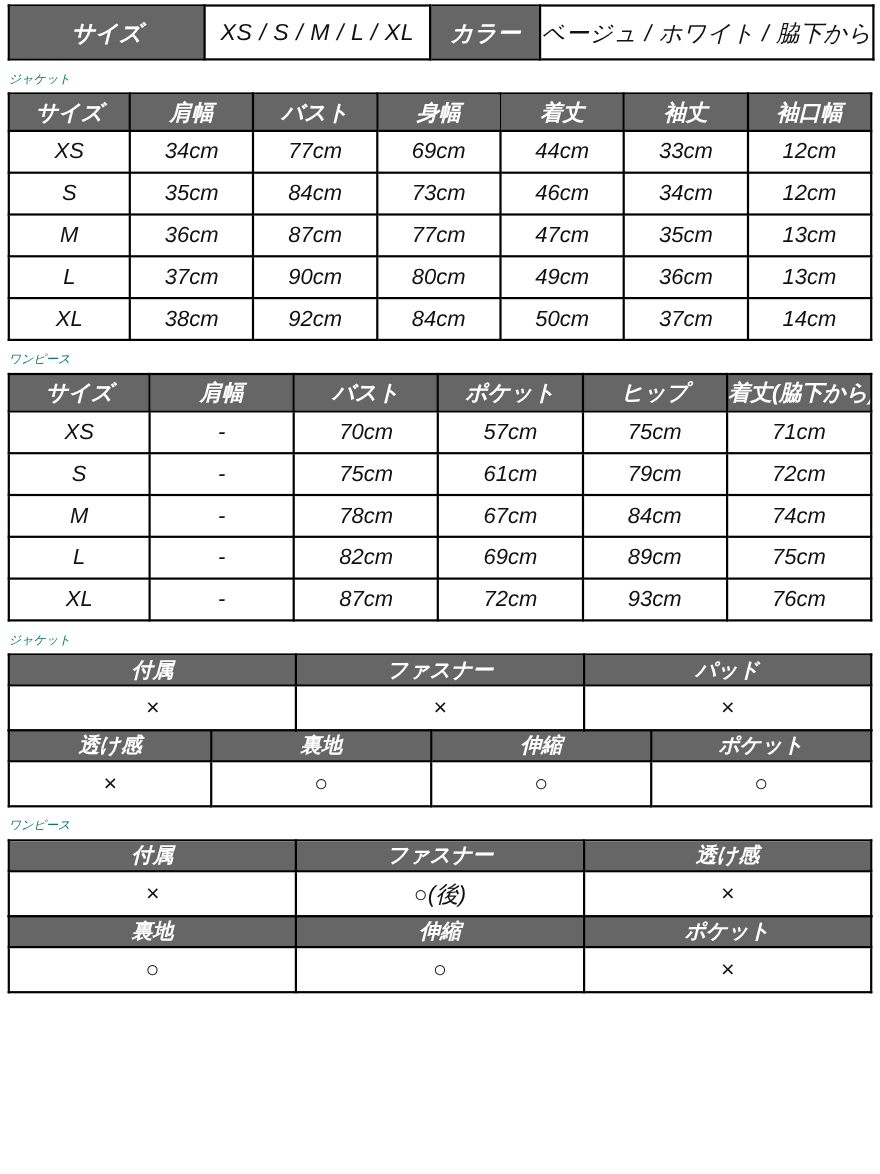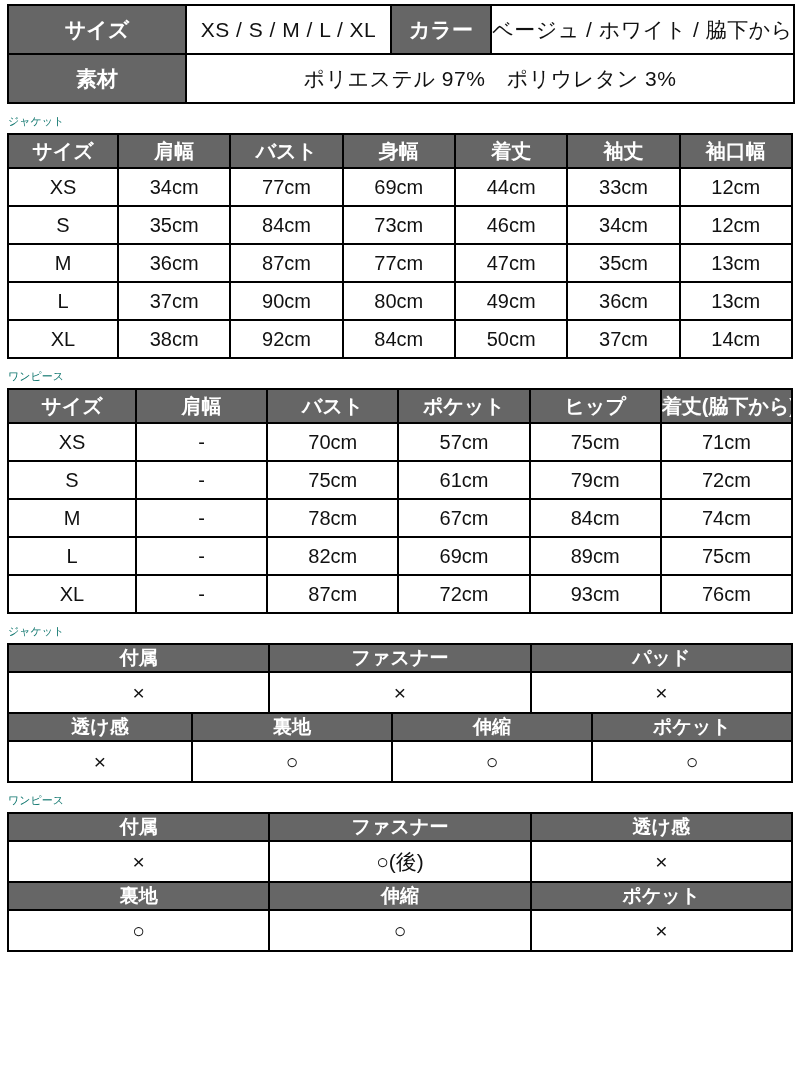--- a/index.html
+++ b/index.html
@@ -9,20 +9,21 @@
     font-family: "Liberation Sans", "DejaVu Sans", sans-serif;
     color: #000000;
   }
   .page {
     width: 800px;
     height: 1067px;
     box-sizing: border-box;
     padding: 4px 7px 0 7px;
     overflow: hidden;
     background: #ffffff;
+    font-style: italic;
   }
   table {
     border-collapse: collapse;
     table-layout: fixed;
     width: 786px;
   }
   th, td {
     border: 2px solid #000000;
     text-align: center;
     vertical-align: middle;
@@ -70,24 +71,20 @@
         <col style="width:100px">
         <col style="width:303px">
     </colgroup>
     <tbody>
       <tr>
         <th>サイズ</th>
         <td>XS / S / M / L / XL</td>
         <th>カラー</th>
         <td>ベージュ / ホワイト / 脇下から</td>
       </tr>
-      <tr>
-        <th>素材</th>
-        <td colspan="3">ポリエステル 97%　ポリウレタン 3%</td>
-      </tr>
     </tbody>
   </table>
 
   <div class="section-label">ジャケット</div>
   <table class="meas">
     <colgroup>
       <col style="width:110px">
         <col>
         <col>
         <col>

